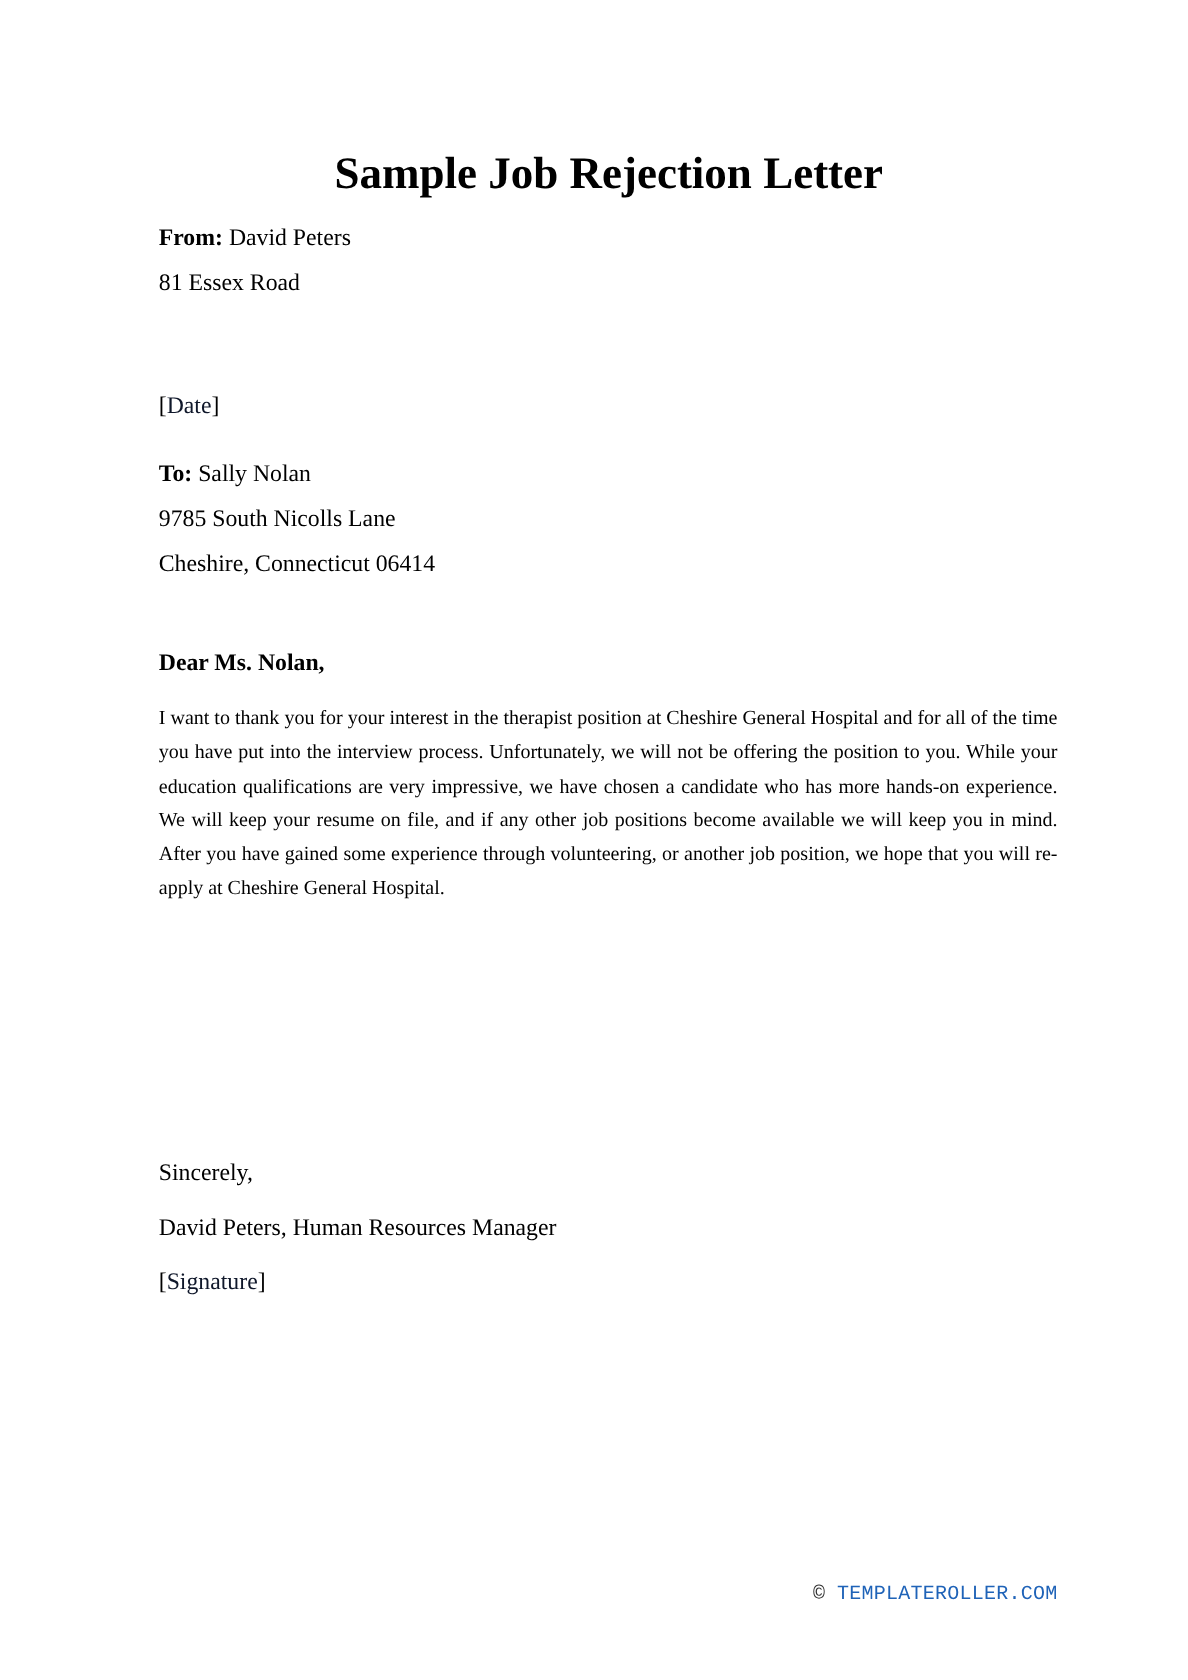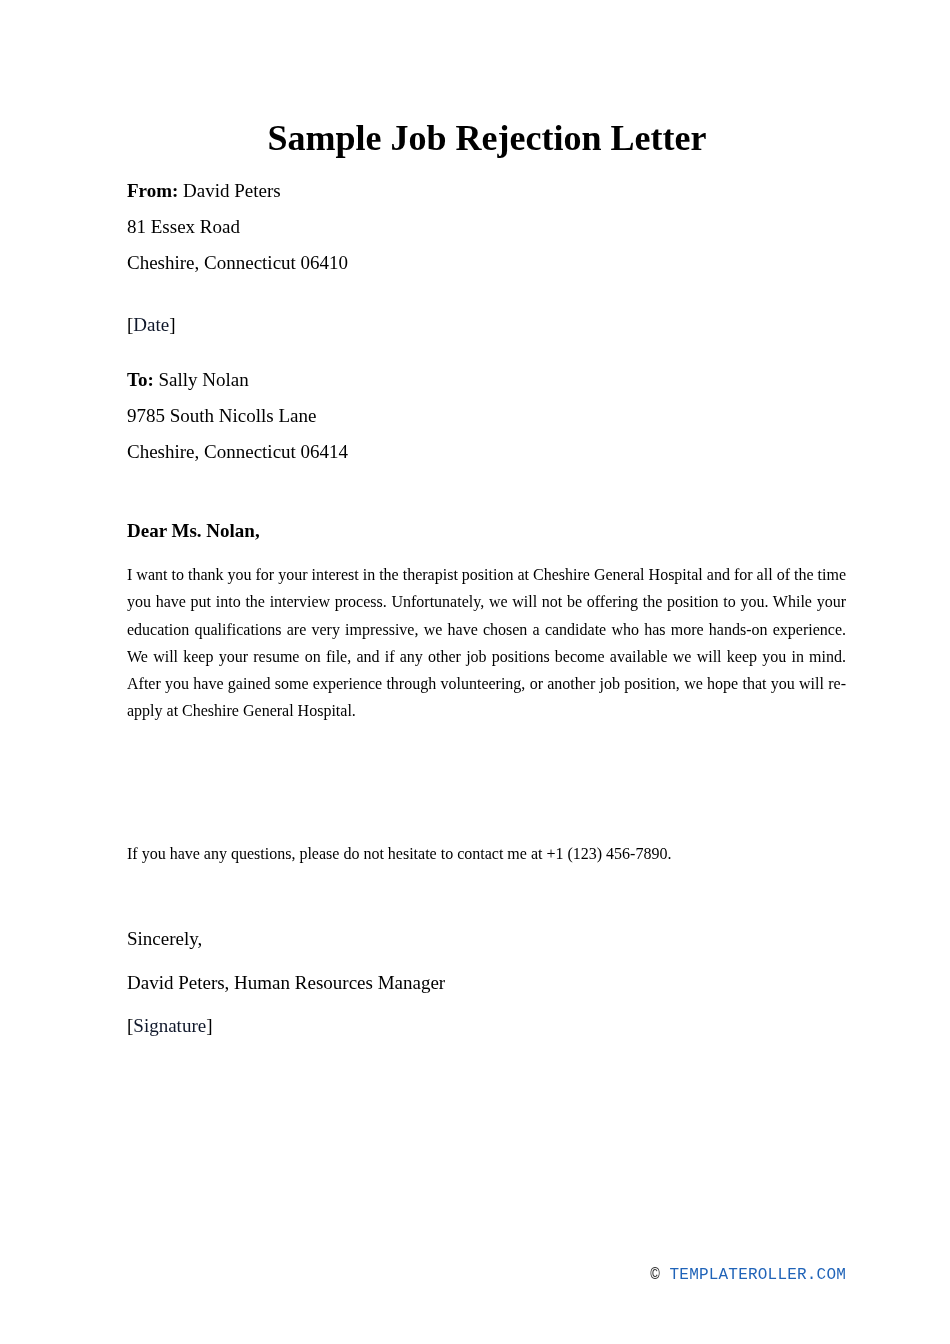--- a/index.html
+++ b/index.html
@@ -67,35 +67,33 @@
 
 <div class="page">
 
   <h1 class="title">Sample Job Rejection Letter</h1>
 
   <p class="line" style="top:179px;">
     <span class="bold">From:</span>
     <span>David Peters</span>
   </p>
   <p class="line" style="top:215px;">81 Essex Road</p>
-  <p class="line" style="top:251px;">Cheshire, Connecticut 06410</p>
 
   <p class="line" style="top:313px;"><span>[</span><span class="placeholder">Date</span><span>]</span></p>
 
   <p class="line" style="top:368px;">
     <span class="bold">To:</span>
     <span>Sally Nolan</span>
   </p>
   <p class="line" style="top:404px;">9785 South Nicolls Lane</p>
   <p class="line" style="top:440px;">Cheshire, Connecticut 06414</p>
 
   <p class="line bold" style="top:519px;">Dear Ms. Nolan,</p>
 
   <p class="para" style="top:561px;">I want to thank you for your interest in the therapist position at Cheshire General Hospital and for all of the time you have put into the interview process. Unfortunately, we will not be offering the position to you. While your education qualifications are very impressive, we have chosen a candidate who has more hands-on experience. We will keep your resume on file, and if any other job positions become available we will keep you in mind. After you have gained some experience through volunteering, or another job position, we hope that you will re-apply at Cheshire General Hospital.</p>
-  <p class="para" style="top:840px;">If you have any questions, please do not hesitate to contact me at +1 (123) 456-7890.</p>
 
   <p class="line" style="top:927px;">Sincerely,</p>
   <p class="line" style="top:971px;">David Peters, Human Resources Manager</p>
   <p class="line" style="top:1014px;"><span>[</span><span class="placeholder">Signature</span><span>]</span></p>
 
   <div class="footer">
     <span class="copy">©</span>
     <span class="brand">TEMPLATEROLLER.COM</span>
   </div>
 

